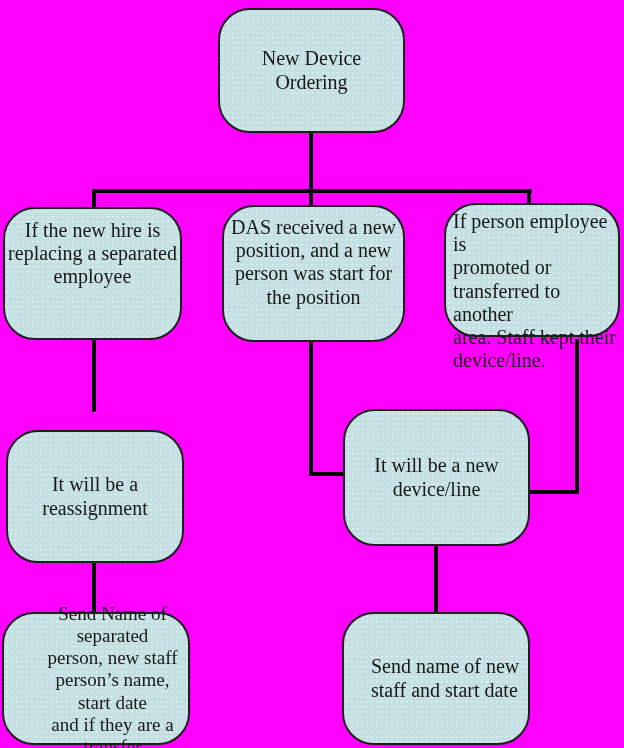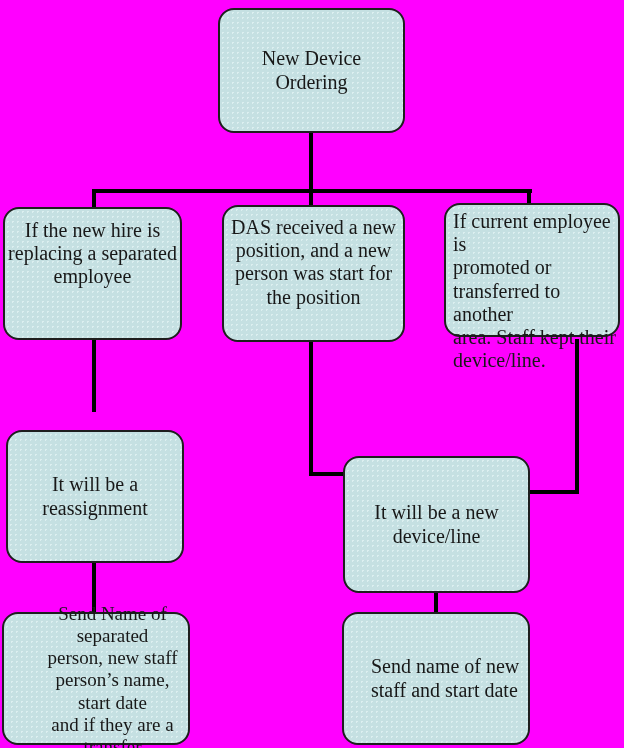--- a/index.html
+++ b/index.html
@@ -17,39 +17,39 @@
   .line { position: absolute; background: #000000; }
 
   
   .node {
     position: absolute;
     box-sizing: border-box;
     background-color: #c5e0e2;
     background-image: radial-gradient(#dceff0 1px, rgba(0,0,0,0) 1px);
     background-size: 5px 5px;
     border: 2px solid #1e1e1e;
-    border-radius: 16px;
+    border-radius: 32px;
     color: #181818;
     font-size: 20px;
     line-height: 1.16;
     display: flex;
     align-items: center;
     justify-content: center;
     text-align: center;
   }
   .node .label { white-space: pre-line; }
 
   #n-root      { left: 218px; top: 8px;   width: 187px; height: 125px; }
   #n-replacing { left: 3px;   top: 207px; width: 179px; height: 133px; align-items: flex-start; padding-top: 10px; }
   #n-das       { left: 222px; top: 205px; width: 183px; height: 137px; align-items: flex-start; padding-top: 9px; }
   #n-promoted  { left: 444px; top: 203px; width: 176px; height: 134px;
                  align-items: flex-start; justify-content: flex-start;
                  text-align: left; padding: 5px 2px 0 7px; }
   #n-reassign  { left: 6px;   top: 410px; width: 178px; height: 133px; margin-top: 20px; }
-  #n-newdevice { left: 343px; top: 409px; width: 187px; height: 137px; margin-top: 47px; }
+  #n-newdevice { left: 343px; top: 409px; width: 187px; height: 137px; }
   #n-sendleft  { left: 2px;   top: 612px; width: 188px; height: 133px; font-size: 19px; padding-top: 4px; padding-left: 33px; }
   #n-sendright { left: 342px; top: 612px; width: 188px; height: 133px;
                  justify-content: flex-start; text-align: left; padding-left: 27px; }
 
   #c-v1 { left: 309px; top: 131px; width: 4px;   height: 75px;  }
   #c-h1 { left: 92px;  top: 189px; width: 440px; height: 4px;   }
   #c-v2 { left: 92px;  top: 189px; width: 4px;   height: 20px;  }
   #c-v4 { left: 527px; top: 189px; width: 4px;   height: 16px;  }
   #c-v5 { left: 92px;  top: 338px; width: 4px;   height: 74px;  }
   #c-v6 { left: 92px;  top: 541px; width: 4px;   height: 73px;  }
@@ -88,21 +88,21 @@
   </div>
 
   <div class="node" id="n-das">
     <span class="label">DAS received a new
 position, and a new
 person was start for
 the position</span>
   </div>
 
   <div class="node" id="n-promoted">
-    <span class="label">If current employee is
+    <span class="label">If person employee is
 promoted or
 transferred to another
 area. Staff kept their
 device/line.</span>
   </div>
 
   <div class="node" id="n-reassign">
     <span class="label">It will be a
 reassignment</span>
   </div>

